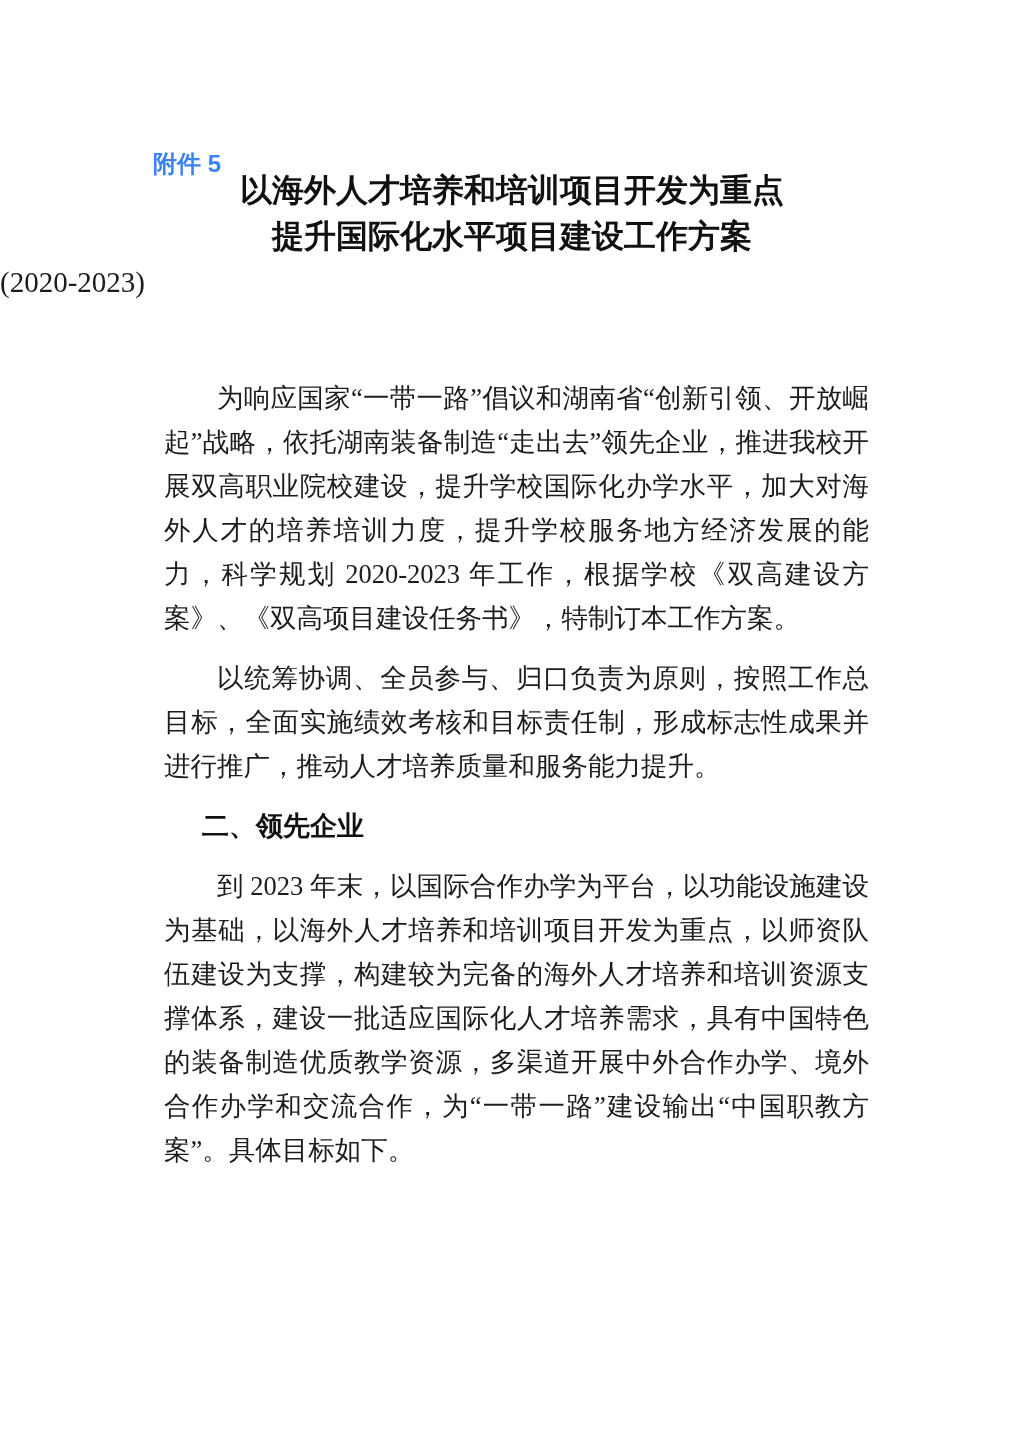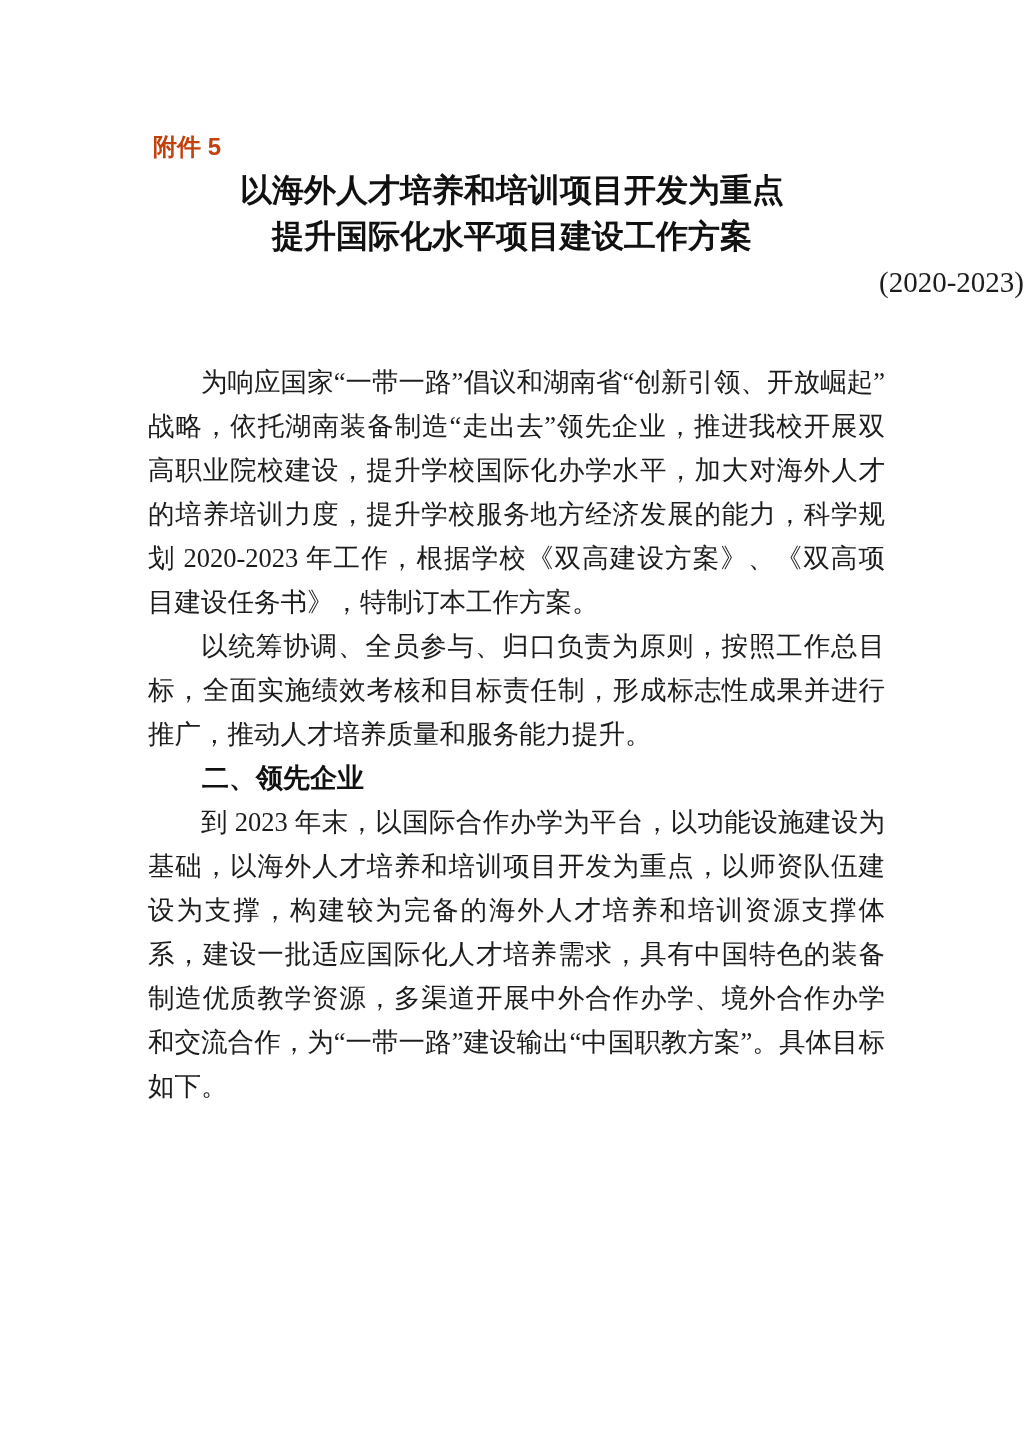--- a/index.html
+++ b/index.html
@@ -12,60 +12,60 @@
     width: 1024px;
     height: 1448px;
     background: #ffffff;
     color: #1c1c1c;
     font-family: "Liberation Serif", "DejaVu Serif", serif;
     overflow: hidden;
   }
   .attachment-label {
     position: absolute;
     left: 153px;
-    top: 131px;
+    top: 148px;
     font-family: "Liberation Sans", "DejaVu Sans", sans-serif;
     font-weight: bold;
     font-size: 24px;
-    color: #c2410c;
+    color: #3b82f6;
   }
   .doc-title {
     position: absolute;
     top: 167px;
     left: 0;
     width: 100%;
     text-align: center;
     font-family: "Liberation Sans", "DejaVu Sans", sans-serif;
     font-weight: bold;
     font-size: 32px;
     line-height: 46px;
     color: #111111;
   }
   .year-range {
     position: absolute;
     top: 266px;
     left: 0;
     width: 100%;
-    text-align: right;
+    text-align: left;
     font-family: "Liberation Serif", "DejaVu Serif", serif;
     font-size: 29px;
     color: #1c1c1c;
   }
   .body-text {
     position: absolute;
     left: 148px;
     top: 360px;
     width: 737px;
     font-size: 26.5px;
     line-height: 44px;
     text-align: justify;
     color: #1c1c1c;
   }
   .para {
-    margin: 0;
+    margin: 16px;
     text-indent: 2em;
     font-family: Liberation Serif, serif;
   }
   .heading {
     margin: 0;
     text-indent: 2em;
     font-family: "Liberation Sans", "DejaVu Sans", sans-serif;
     font-weight: bold;
     font-size: 27px;
     line-height: 44px;

